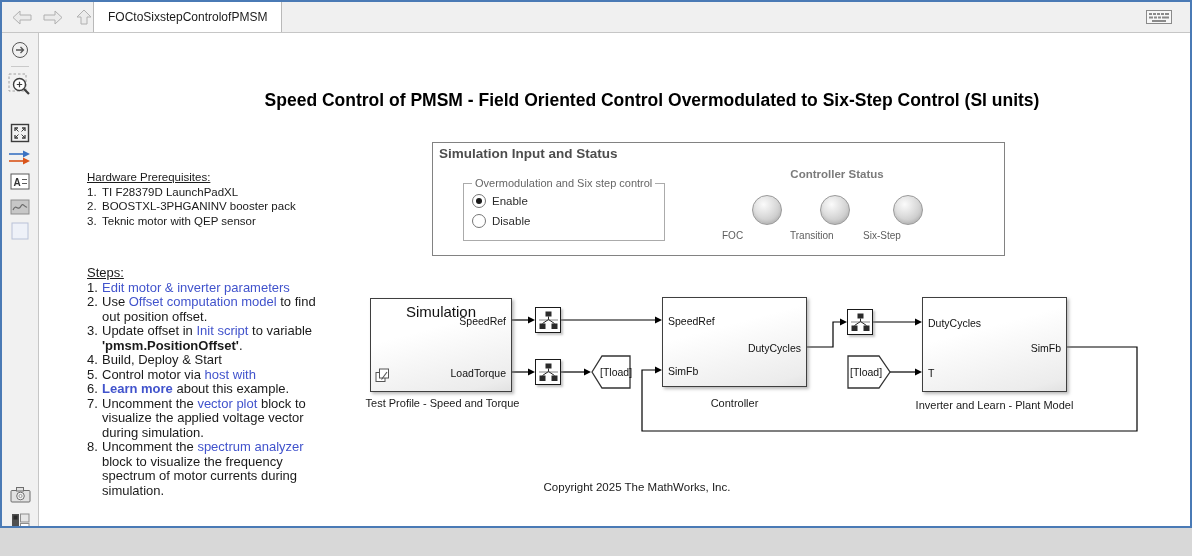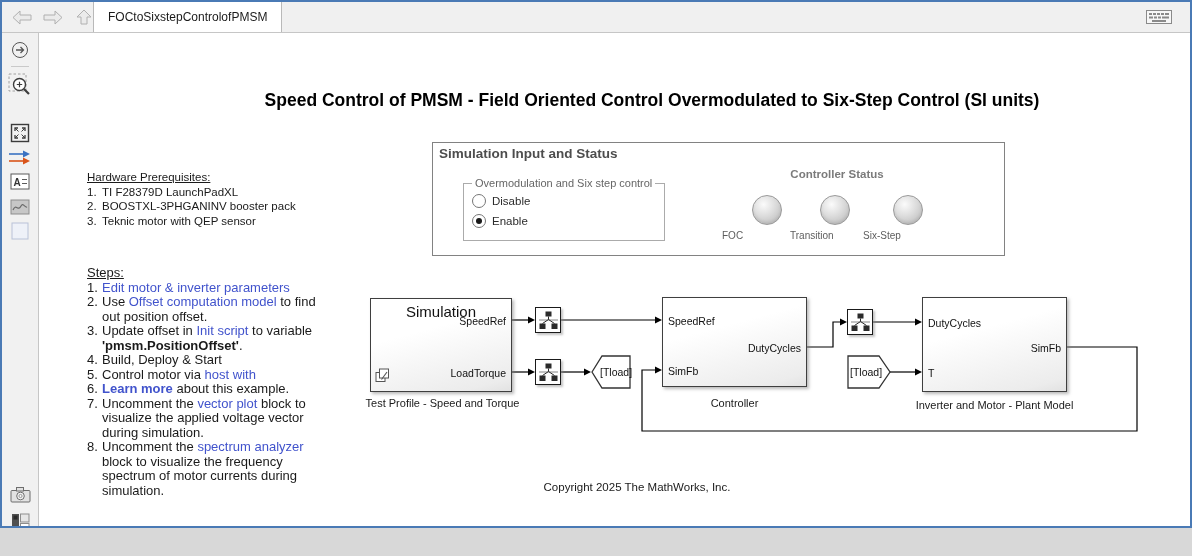--- a/index.html
+++ b/index.html
@@ -218,26 +218,26 @@
         <li><span class="num">8.</span><span>Uncomment the </span><a class="lnk">spectrum analyzer</a><span> block to visualize the frequency spectrum of motor currents during simulation.</span></li>
       </ol>
   </div>
 
   <div id="panel">
     <div id="panel-title">Simulation Input and Status</div>
     <fieldset id="modgroup">
       <legend>Overmodulation and Six step control</legend>
       <div id="radio-list">
           <div class="radio-row">
+            <span class="rb sel"></span>
+            <span class="radio-label">Enable</span>
+          </div>
+          <div class="radio-row">
             <span class="rb"></span>
             <span class="radio-label">Disable</span>
-          </div>
-          <div class="radio-row">
-            <span class="rb sel"></span>
-            <span class="radio-label">Enable</span>
           </div>
         </div>
     </fieldset>
   </div>
   <div id="status-title">Controller Status</div>
   <div id="lamps">
       <div class="lamp-w">
         <div class="lamp"></div>
         <div class="lamp-label">FOC</div>
       </div>
@@ -312,17 +312,17 @@
         <polygon points="1,1 32,1 43,17 32,33 1,33" fill="#fff" stroke="#333" stroke-width="1.3"></polygon>
       </svg>
     <div class="tag-label" style="left:3px;text-align:center;width:32px;">[Tload]</div>
   </div>
 
   <div class="ssblock" style="left:920px;top:295px;width:145px;height:95px;">
     <div class="port in" style="top:19px;">DutyCycles</div>
     <div class="port in" style="top:69px;">T</div>
     <div class="port out" style="top:44px;">SimFb</div>
   </div>
-  <div class="caption" style="left:905px;top:397px;width:175px;">Inverter and Motor - Plant Model</div>
+  <div class="caption" style="left:905px;top:397px;width:175px;">Inverter and Learn - Plant Model</div>
 
   <div id="copyright">Copyright 2025 The MathWorks, Inc.</div>
 
 </div>
 
 </body></html>

